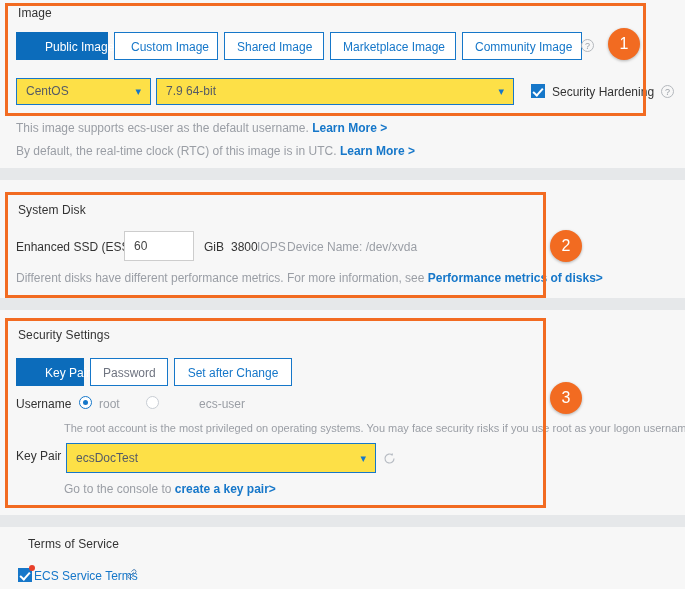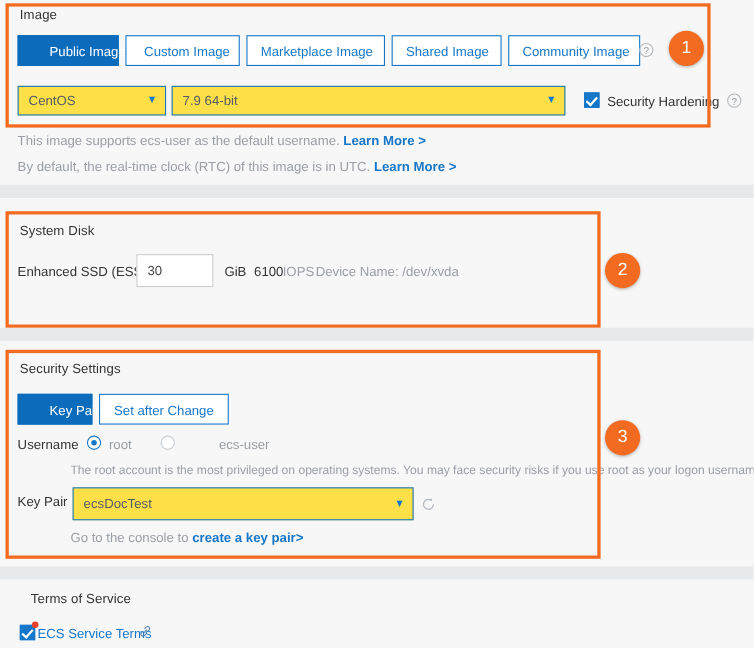--- a/index.html
+++ b/index.html
@@ -207,22 +207,22 @@
 
 <div class="page">
 
   <div class="panel" style="left:0;top:0;width:617px;height:168px;">
 
     <div class="lbl sec-title" style="left:18px;top:6px;">Image</div>
 
     <div class="tabrow" style="left:16px;top:32px;">
       <div class="tabbtn active" style="width:92px;">Public Image</div>
       <div class="tabbtn" style="width:104px;padding-left:16px;">Custom Image</div>
+      <div class="tabbtn" style="width:100px;">Shared Image</div>
       <div class="tabbtn" style="width:126px;">Marketplace Image</div>
-      <div class="tabbtn" style="width:100px;">Shared Image</div>
       <div class="tabbtn" style="width:120px;">Community Image</div>
     </div>
 
     <div class="qmark" style="left:581px;top:39px;">?</div>
 
     <div class="sel" style="left:16px;top:78px;width:135px;">
       <span>CentOS</span>
       <span class="chev">▾</span>
     </div>
 
@@ -248,41 +248,45 @@
 
   <div class="sep" style="top:168px;height:12px;"></div>
 
   <div class="panel" style="left:0;top:180px;width:685px;height:118px;">
 
     <div class="lbl sec-title" style="left:18px;top:23px;">System Disk</div>
 
     <div class="lbl" style="left:16px;top:60px;">Enhanced SSD (ESSD)</div>
 
     <div class="txtinput" style="left:124px;top:51px;width:70px;height:30px;">
-      <span>30</span>
+      <span>60</span>
     </div>
 
     <div class="lbl" style="left:204px;top:60px;">GiB</div>
-    <div class="lbl" style="left:231px;top:60px;">6100</div>
+    <div class="lbl" style="left:231px;top:60px;">3800</div>
     <div class="lbl dim" style="left:257px;top:60px;">IOPS</div>
     <div class="lbl dim" style="left:287px;top:60px;">Device Name: /dev/xvda</div>
 
+    <div class="help" style="left:16px;top:91px;">
+      <span>Different disks have different performance metrics. For more information, see </span><span class="lnkb">Performance metrics of disks&gt;</span>
+    </div>
   </div>
 
   <div class="hl-box" style="left:5px;top:192px;width:541px;height:106px;"></div>
   <div class="badge" style="left:550px;top:230px;">2</div>
 
   <div class="sep" style="top:298px;height:12px;"></div>
 
   <div class="panel" style="left:0;top:310px;width:685px;height:221px;">
 
     <div class="lbl sec-title" style="left:18px;top:18px;">Security Settings</div>
 
     <div class="tabrow" style="left:16px;top:48px;">
       <div class="tabbtn active" style="width:68px;">Key Pair</div>
+      <div class="tabbtn muted" style="width:78px;">Password</div>
       <div class="tabbtn" style="width:118px;">Set after Change</div>
     </div>
 
     <div class="lbl" style="left:16px;top:87px;">Username</div>
 
     <div class="radio on" style="left:79px;top:86px;"></div>
     <div class="lbl dim" style="left:99px;top:87px;">root</div>
     <div class="radio off" style="left:146px;top:86px;"></div>
     <div class="lbl dim" style="left:166px;top:87px;margin-left:33px;">ecs-user</div>
 

